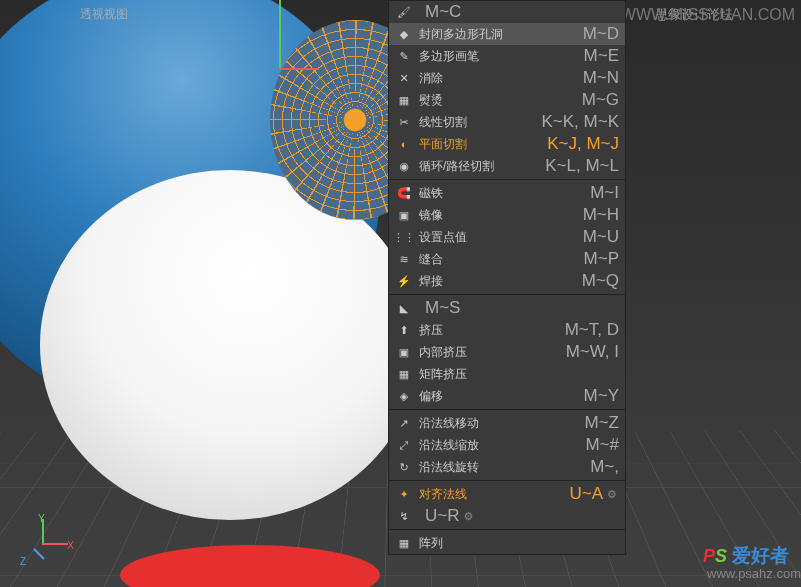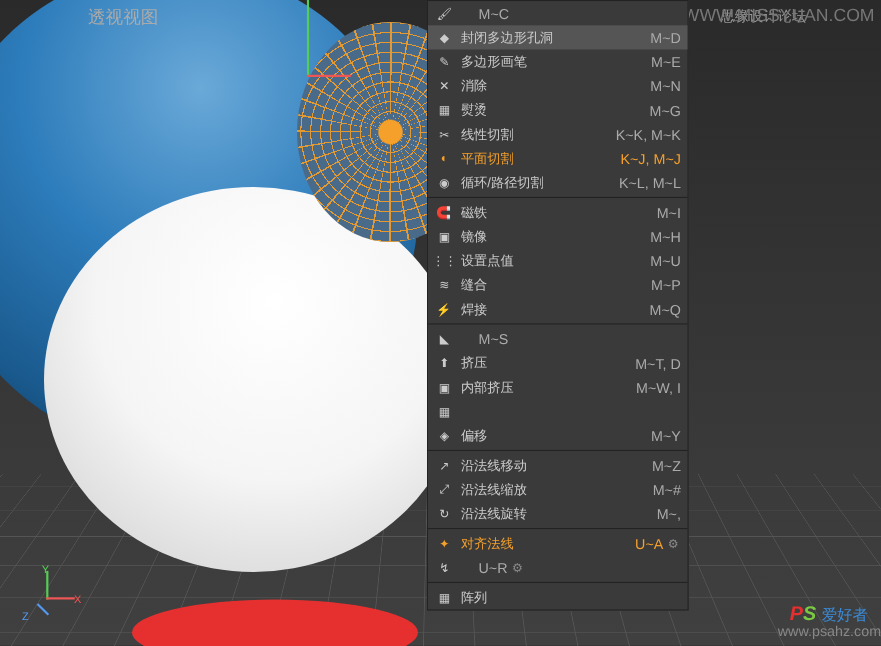--- a/index.html
+++ b/index.html
@@ -5,45 +5,45 @@
 *{margin:0;padding:0;box-sizing:border-box;font-family:"Microsoft YaHei",sans-serif}
 body{width:801px;height:587px;overflow:hidden;background:#303030;position:relative}
 .viewport{position:absolute;inset:0;background:linear-gradient(180deg,#2a2a2a 0%,#404040 100%)}
 .grid{position:absolute;inset:0;perspective:800px;perspective-origin:50% 30%}
 .floor{position:absolute;width:200%;height:200%;left:-50%;top:30%;transform:rotateX(75deg);background-image:repeating-linear-gradient(0deg,#555 0 1px,transparent 1px 60px),repeating-linear-gradient(90deg,#555 0 1px,transparent 1px 60px)}
 .head{position:absolute;left:-60px;top:-30px;width:440px;height:440px;border-radius:50%;background:radial-gradient(circle at 55% 25%,#6aa9d8 0%,#2d7cbb 40%,#1a5a8e 75%,#0d3a5f 100%)}
 .face{position:absolute;left:40px;top:170px;width:380px;height:350px;border-radius:50%;background:radial-gradient(circle at 55% 30%,#fff 0%,#f5f5f5 50%,#d8d8d8 85%,#bbb 100%)}
 .eye{position:absolute;left:270px;top:20px;width:170px;height:200px;border-radius:50%;background:radial-gradient(circle at 50% 50%,#f5a02a 0%,#f5a02a 8%,#4a6a8a 9%,#4a6a8a 100%);overflow:hidden}
 .eye::before{content:"";position:absolute;inset:0;background:repeating-conic-gradient(from 0deg at 50% 50%,#f5a02a 0deg 1deg,transparent 1deg 10deg),repeating-radial-gradient(circle at 50% 50%,#f5a02a 0 1px,transparent 1px 9px);opacity:0.9}
 .collar{position:absolute;left:120px;top:545px;width:260px;height:60px;border-radius:50%;background:#e63030}
-.vplabel{position:absolute;left:80px;top:6px;color:#aaa;font-size:16px}
+.vplabel{position:absolute;left:80px;top:6px;color:#aaa;font-size:12px}
 .watermark1{position:absolute;right:68px;top:6px;color:#999;font-size:13px}
 .watermark2{position:absolute;right:6px;top:6px;color:#777;font-size:16px}
 .watermark3{position:absolute;right:12px;bottom:18px;font-size:18px;font-weight:bold}
 .watermark3 .p{color:#e63030;font-style:italic}
 .watermark3 .s{color:#7ac943;font-style:italic}
-.watermark3 .t{color:#3a8bd8;font-size:14px;font-weight:normal}
+.watermark3 .t{color:#3a8bd8;font-size:19px;font-weight:bold}
 .watermark4{position:absolute;right:0;bottom:6px;color:#888;font-size:13px}
 .axis{position:absolute;left:18px;bottom:18px;width:50px;height:50px}
 .axis .y{position:absolute;left:24px;bottom:24px;width:2px;height:26px;background:#5c5}
 .axis .x{position:absolute;left:24px;bottom:24px;width:26px;height:2px;background:#e55}
 .axis .z{position:absolute;left:14px;bottom:14px;width:14px;height:2px;background:#59e;transform:rotate(45deg)}
 .axis .ly{position:absolute;left:20px;top:-6px;color:#5c5;font-size:10px}
 .axis .lx{position:absolute;right:-6px;bottom:18px;color:#e55;font-size:10px}
 .axis .lz{position:absolute;left:2px;bottom:2px;color:#59e;font-size:10px}
 .gizmo{position:absolute;left:265px;top:0;width:30px;height:90px}
 .gizmo .ay{position:absolute;left:14px;top:0;width:2px;height:70px;background:#5c5}
 .gizmo .ax{position:absolute;left:14px;top:68px;width:40px;height:2px;background:#e55}
 .menu{position:absolute;left:388px;top:0;width:238px;background:#3a3a3a;border:1px solid #222;font-size:12px;color:#ccc}
 .mi{display:flex;align-items:center;height:22px;padding:0 6px;cursor:pointer}
 .mi.sel{background:#555}
 .mi.hl{color:#f5a02a}
 .mi .ic{width:18px;height:18px;margin-right:6px;display:flex;align-items:center;justify-content:center;font-size:11px;flex-shrink:0}
 .mi .lb{flex:1;white-space:nowrap}
-.mi .sc{color:#aaa;font-size:13px;margin-left:16px;white-space:nowrap}
+.mi .sc{color:#aaa;font-size:17px;margin-left:6px;white-space:nowrap}
 .mi.hl .sc{color:#f5a02a}
 .mi .gear{width:12px;color:#888;font-size:11px;margin-left:4px}
 .sep{height:1px;background:#222;margin:2px 0}
 </style>
 </head>
 <body>
 
 <div class="viewport">
   <div class="grid">
       <div class="floor"></div>
@@ -150,20 +150,21 @@
       <span class="lb">挤压</span>
       <span class="sc">M~T, D</span>
     </div>
     <div class="mi">
       <span class="ic">▣</span>
       <span class="lb">内部挤压</span>
       <span class="sc">M~W, I</span>
     </div>
     <div class="mi">
       <span class="ic">▦</span>
+      <span class="lb">矩阵挤压</span>
       <span class="sc"></span>
     </div>
     <div class="mi">
       <span class="ic">◈</span>
       <span class="lb">偏移</span>
       <span class="sc">M~Y</span>
     </div>
     <div class="sep"></div>
     <div class="mi">
       <span class="ic">↗</span>

